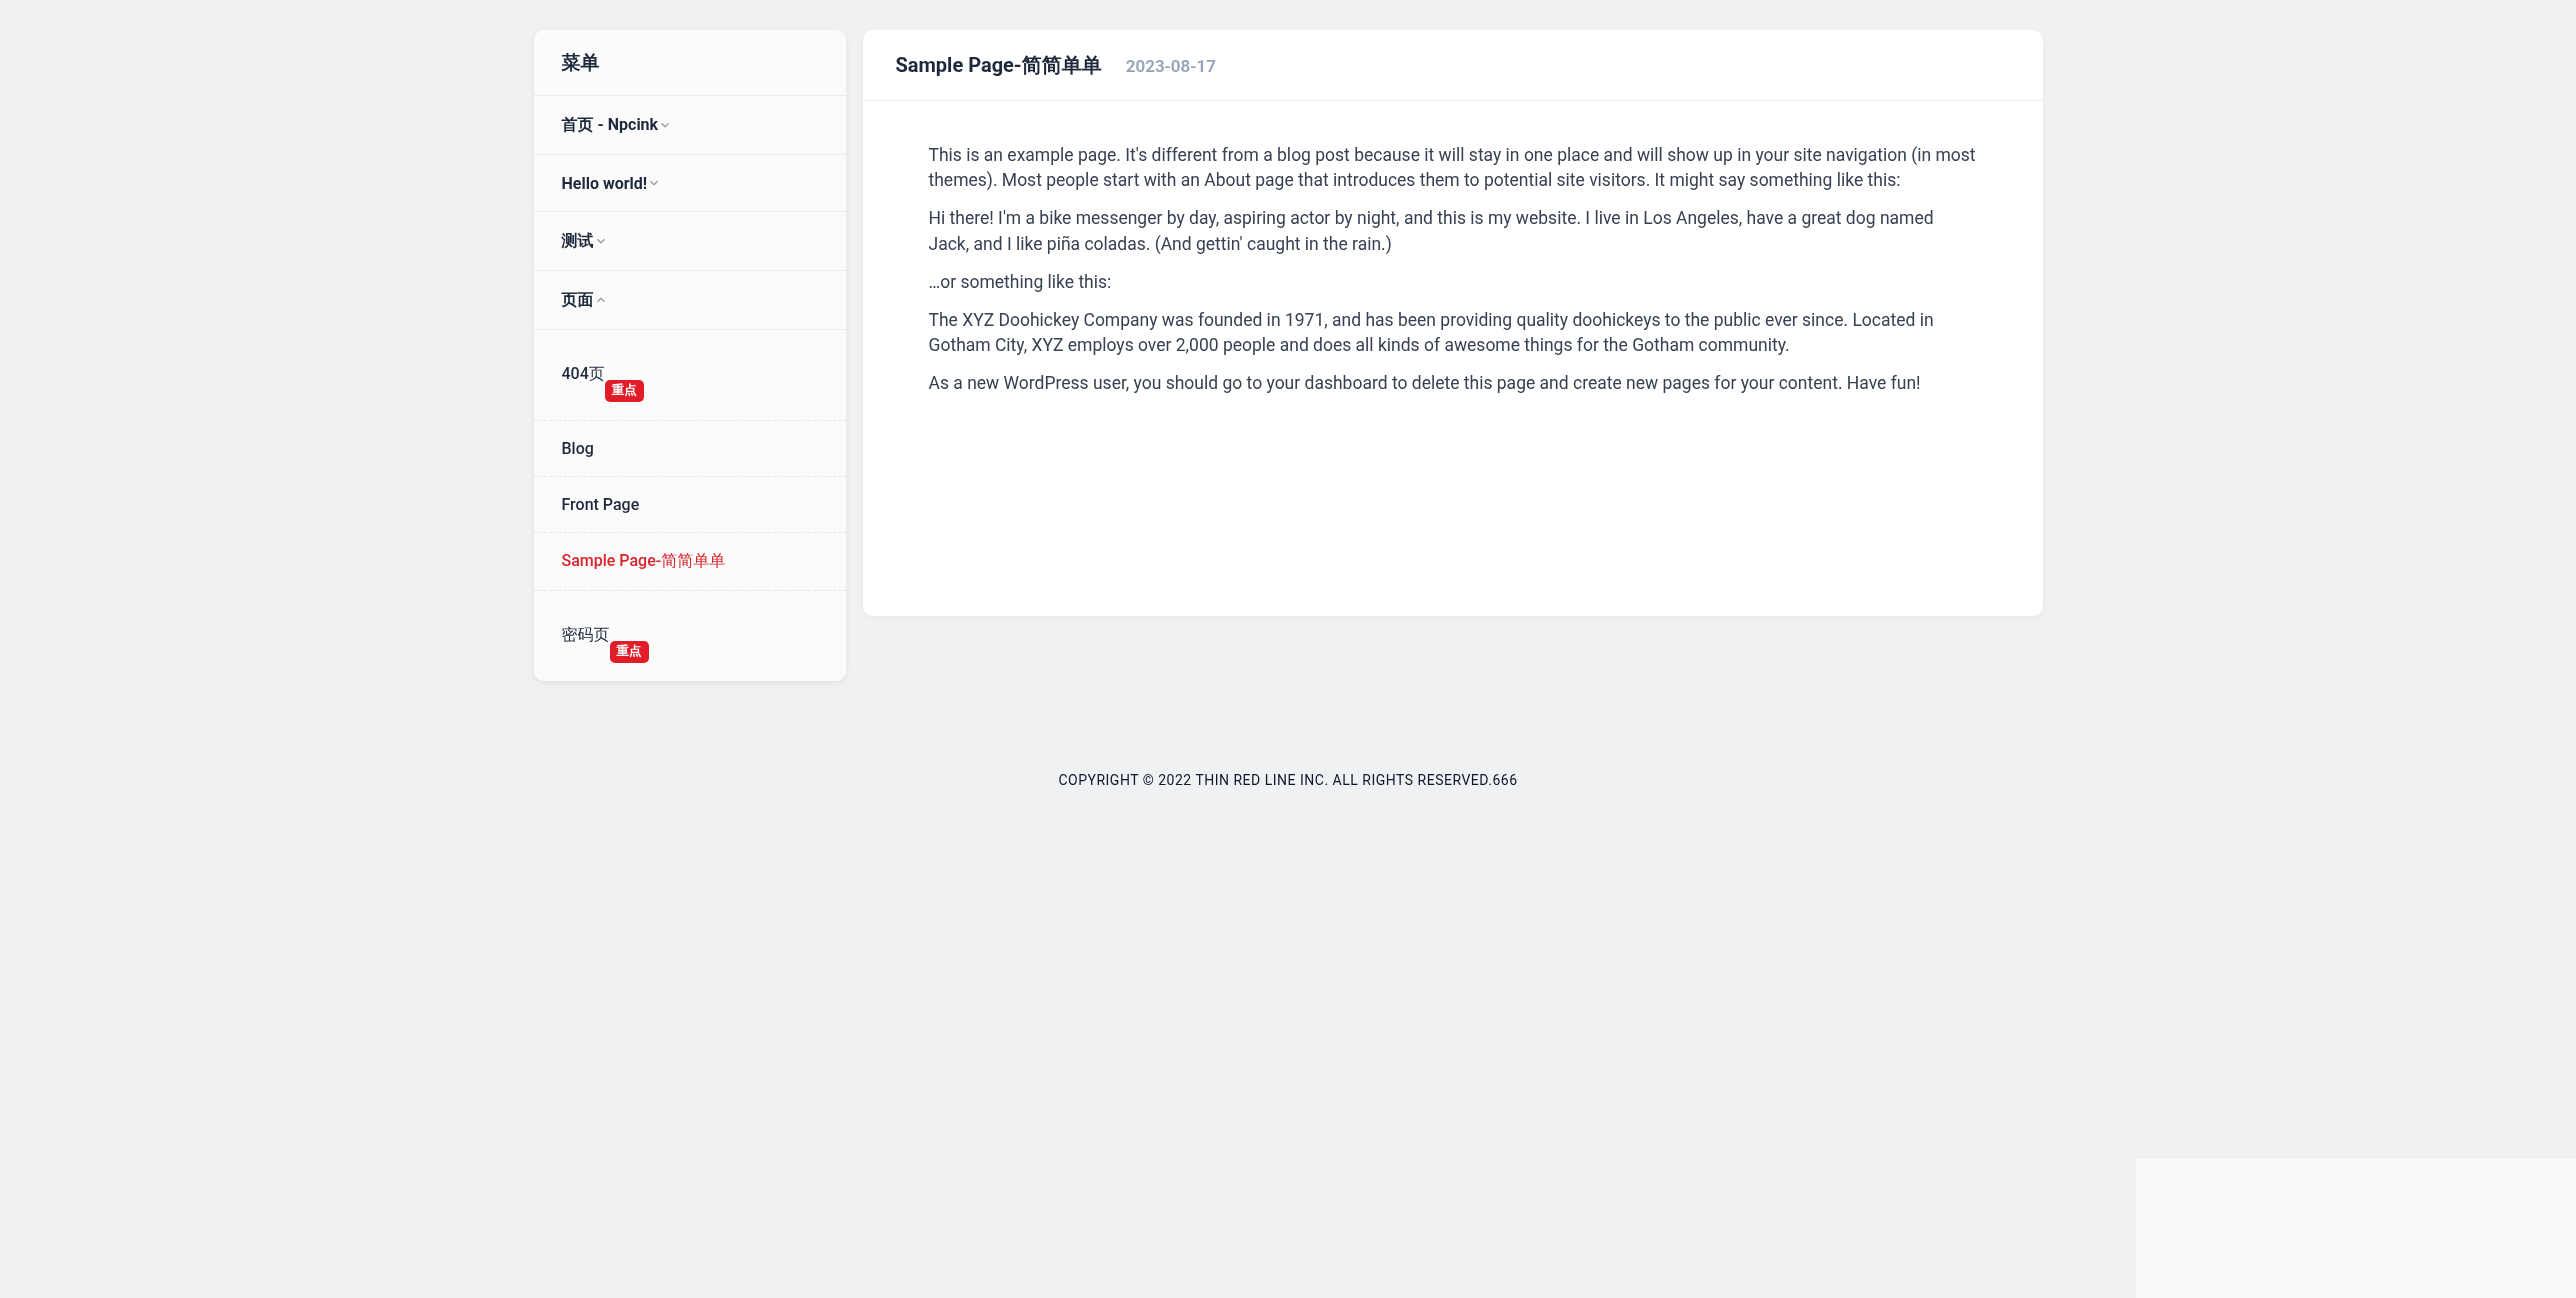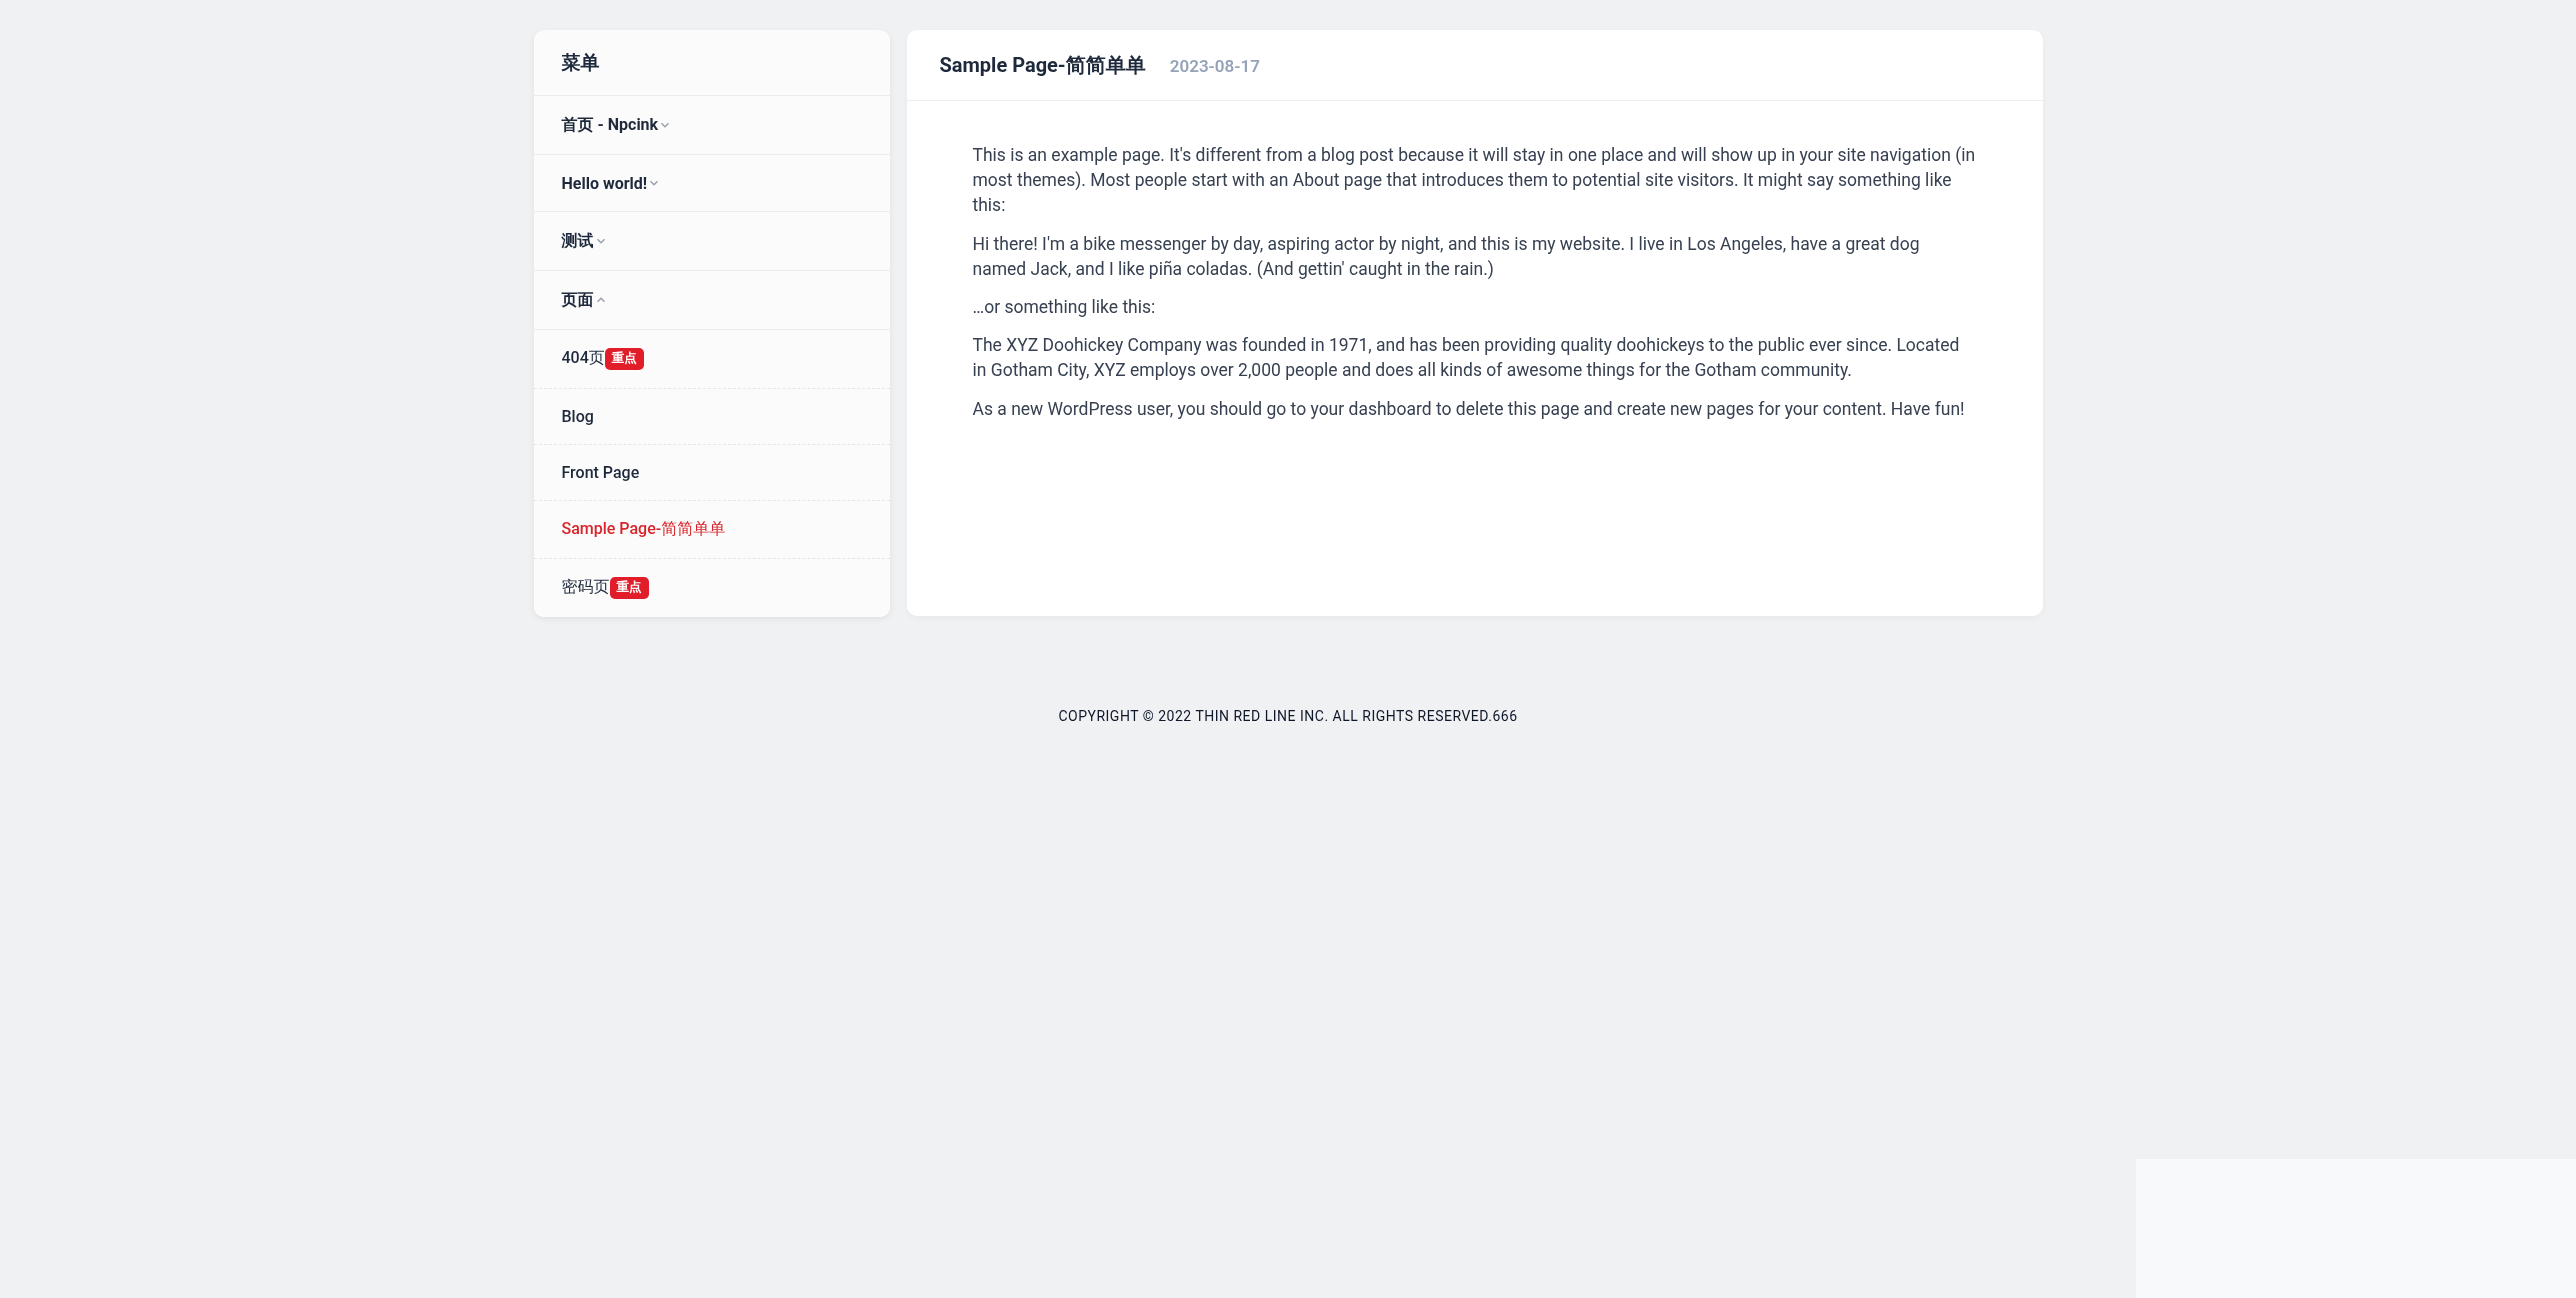--- a/index.html
+++ b/index.html
@@ -12,21 +12,21 @@
       position: relative;
     }
     .layout {
       display: flex;
       gap: 17px;
       align-items: flex-start;
       max-width: 1509px;
       margin: 0 auto;
     }
     .sidebar {
-      width: 356px;
+      width: 312px;
       flex-shrink: 0;
       background: #fbfbfc;
       border-radius: 10px;
       box-shadow: 0 2px 6px rgba(0,0,0,0.07);
       overflow: hidden;
     }
     .sidebar-header {
       padding: 20px 28px 19px;
       font-size: 19px;
       font-weight: 700;
@@ -63,20 +63,21 @@
     .sub-item:last-child { border-bottom: none; }
     .sub-item.active { color: #d8242a; font-weight: 500; }
     .badge {
       background: #e11d2a;
       color: #fff;
       font-size: 12.5px;
       font-weight: 600;
       padding: 2px 7px 3px;
       border-radius: 5px;
       line-height: 1.35;
+      margin-top: 32px;
     }
     .main {
       flex: 1;
       background: #fff;
       border-radius: 10px;
       box-shadow: 0 2px 6px rgba(0,0,0,0.04);
       min-height: 586px;
       overflow: hidden;
     }
     .main-header {

